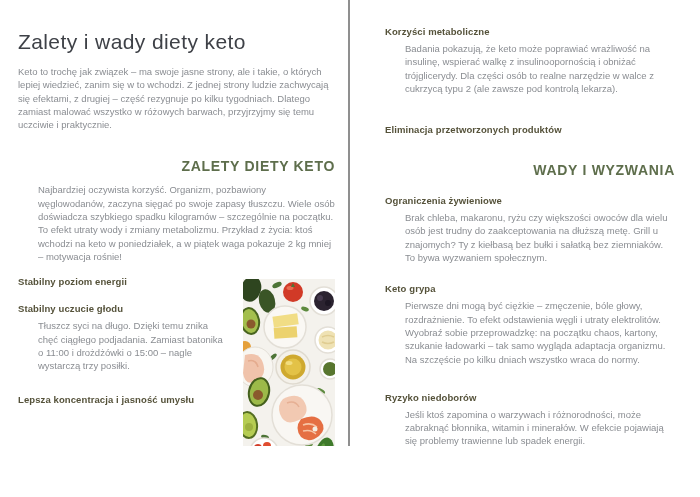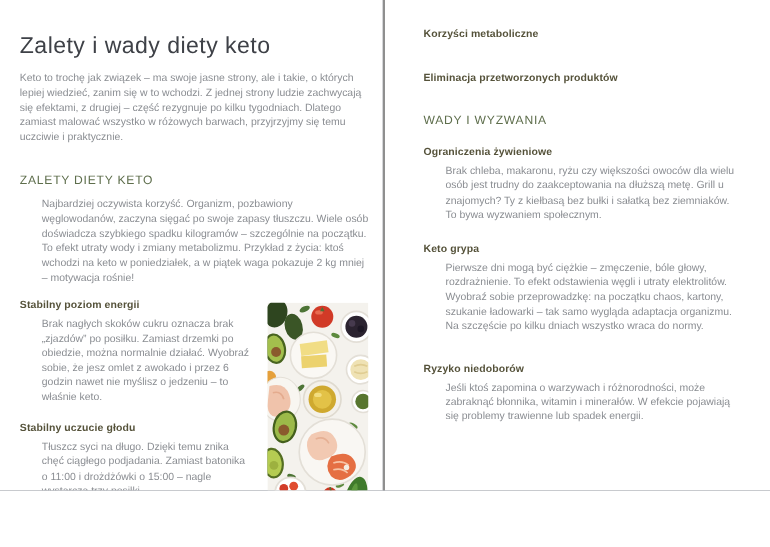--- a/index.html
+++ b/index.html
@@ -24,22 +24,22 @@
 
   h1.doc-title{
     font-size:21px;font-weight:400;letter-spacing:0.4px;
     color:var(--title-color,#3e4147);margin:0 0 11px 0;
   }
   p.body-text{
     font-size:9.5px;line-height:1.4;color:var(--body-gray,#8a8d92);
   }
   .intro{width:319px;margin-bottom:27px;}
   h2.section-header{
-    font-size:11px;font-weight:400;letter-spacing:0.7px;
-    color:var(--section-green,#5e6e4c);margin:0 0 9px 0;
+    font-size:14px;font-weight:700;letter-spacing:0.7px;
+    color:var(--section-green,#5e6e4c);margin:0 0 9px 0;text-align:right;
   }
   h2.section-header-right{margin:27px 0 17px 0;}
   .subsection{margin-bottom:13px;}
   h3.subhead{
     font-size:9.5px;font-weight:bold;letter-spacing:0.1px;
     color:var(--subhead-brown,#55523a);margin:0 0 5px 0;
   }
   .subsection p.body-text{padding-left:20px;}
   .page-right .subsection{margin-bottom:19px;}
 
@@ -154,21 +154,20 @@
           <ellipse cx="78" cy="176" rx="3" ry="12" fill="#5d9a3e" transform="rotate(14 78 176)"></ellipse>
 
           <polygon points="0,184 20,190 3,199 0,199" fill="#efcf5f"></polygon>
           <circle cx="7" cy="191" r="1.5" fill="#dcb944"></circle>
           <circle cx="13" cy="193" r="1.2" fill="#dcb944"></circle>
         </svg>
       </div>
 
       <div class="subsection">
         <h3 class="subhead">Stabilny poziom energii</h3>
-        <p class="body-text">Brak nagłych skoków cukru oznacza brak „zjazdów” po posiłku. Zamiast drzemki po obiedzie, można normalnie działać. Wyobraź sobie, że jesz omlet z awokado i przez 6 godzin nawet nie myślisz o jedzeniu – to właśnie keto.</p>
       </div>
 
       <div class="subsection" style="margin-top:16px;">
         <h3 class="subhead">Stabilny uczucie głodu</h3>
         <p class="body-text">Tłuszcz syci na długo. Dzięki temu znika chęć ciągłego podjadania. Zamiast batonika o 11:00 i drożdżówki o 15:00 – nagle wystarczą trzy posiłki.</p>
       </div>
 
       <div class="subsection" style="margin-top:22px;">
         <h3 class="subhead">Lepsza koncentracja i jasność umysłu</h3>
 
@@ -177,20 +176,21 @@
 
     <span class="page-number page-number-left">11</span>
   </div>
 
   <div class="gutter"></div>
 
   <div class="page page-right">
 
     <div class="subsection">
       <h3 class="subhead">Korzyści metaboliczne</h3>
+      <p class="body-text">Badania pokazują, że keto może poprawiać wrażliwość na insulinę, wspierać walkę z insulinoopornością i obniżać trójglicerydy. Dla części osób to realne narzędzie w walce z cukrzycą typu 2 (ale zawsze pod kontrolą lekarza).</p>
     </div>
 
     <div class="subsection" style="margin-top:29px;">
       <h3 class="subhead">Eliminacja przetworzonych produktów</h3>
     </div>
 
     <h2 class="section-header section-header-right">WADY I WYZWANIA</h2>
 
     <div class="subsection">
       <h3 class="subhead">Ograniczenia żywieniowe</h3>

